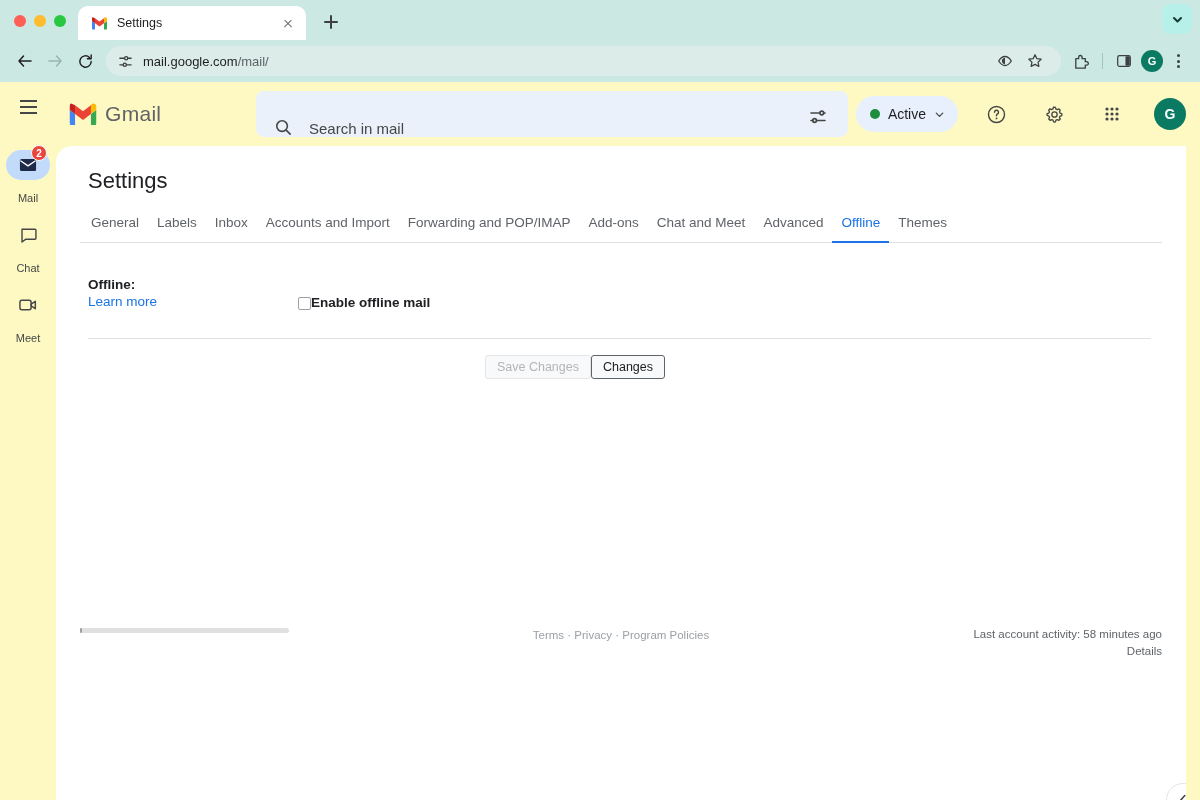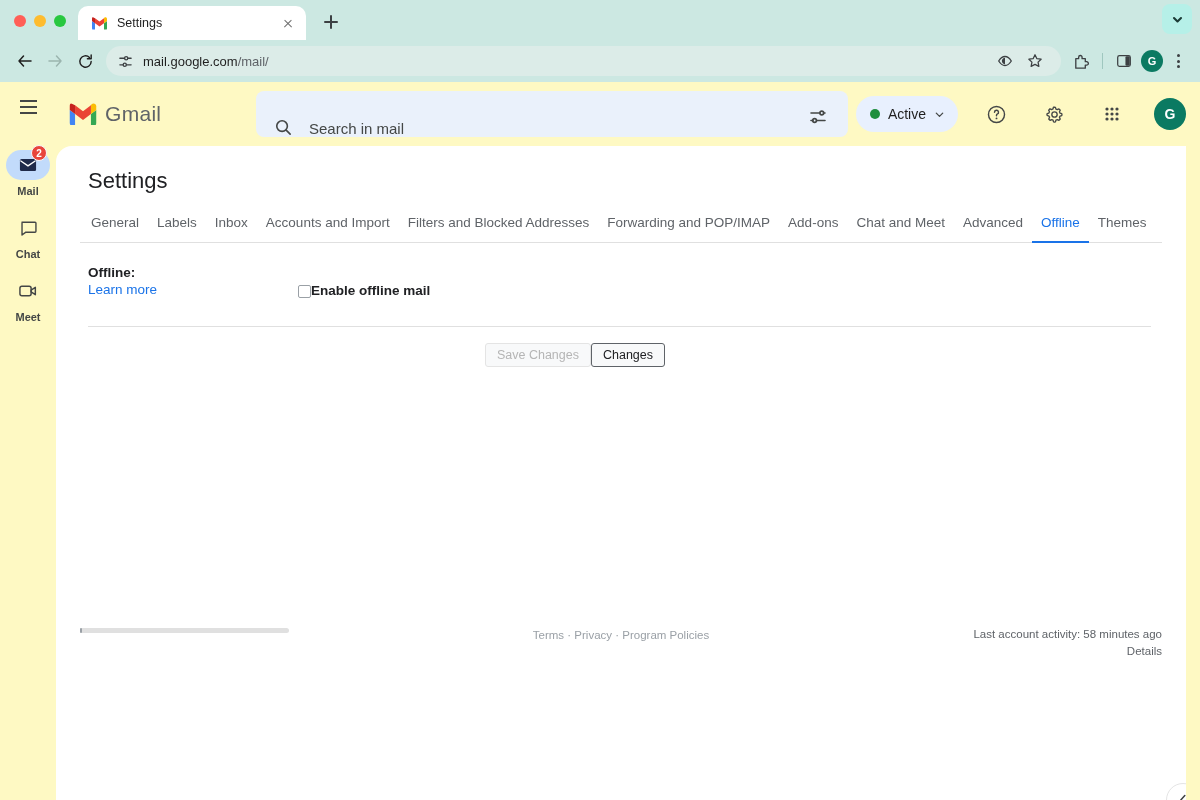--- a/index.html
+++ b/index.html
@@ -75,21 +75,21 @@
   }
   .hamb { width: 44px; height: 44px; display: flex; align-items: center;
           justify-content: center; flex-direction: column; gap: 4px; margin-bottom: 18px; }
   .hamb i { width: 17px; height: 1.7px; background: #444746; display: block; }
   .rail-item { width: 56px; display: flex; flex-direction: column; align-items: center; margin-bottom: 14px; }
   .rail-pill {
     width: 44px; height: 30px; border-radius: 15px;
     display: flex; align-items: center; justify-content: center; position: relative;
   }
   .rail-pill.active { background: #c2dbfb; }
-  .rail-label { font-size: 11px; color: #444746; margin-top: 5px; font-weight: bold; }
+  .rail-label { font-size: 11px; color: #444746; margin-top: 12px; }
   .badge {
     position: absolute; top: -5px; right: 3px; min-width: 16px; height: 16px;
     background: #e8453c; color: #fff; border-radius: 8px; font-size: 10px;
     font-weight: bold; display: flex; align-items: center; justify-content: center;
     border: 1.5px solid #f6f8fc; padding: 0 3px;
   }
 
   .logo-wrap { display: flex; align-items: center; gap: 7px; width: 200px; padding-left: 12px; }
   .logo-text { font-size: 21px; color: #5f6368; letter-spacing: .3px; }
 
@@ -125,21 +125,21 @@
   .tabs { display: flex; gap: 0; border-bottom: 1px solid #e0e0e0; padding-left: 2px; }
   .stab {
     font-size: 13.5px; color: #5f6368; padding: 5px 9px 11px;
     white-space: nowrap; border-bottom: 2px solid transparent; margin-bottom: -1px;
   }
   .stab.active { color: #1a73e8; border-bottom-color: #1a73e8; }
 
   .settings-body { padding: 22px 0 0 8px; }
   .row { display: flex; }
   .col-label { width: 210px; flex-shrink: 0; }
-  .lbl-bold { font-size: 13.5px; color: #202124; font-weight: bold; }
+  .lbl-bold { font-size: 13.5px; color: #202124; font-weight: bold; margin-top: 12px; }
   .link { font-size: 13.5px; color: #1a73e8; display: inline-block; margin-top: 2px; }
   .cb-row { display: flex; align-items: flex-end; }
   .cbox { width: 13px; height: 13px; border: 1px solid #9aa0a6; border-radius: 2px; background: #fff; }
   .cb-label { font-size: 13.5px; color: #202124; font-weight: bold; }
 
   .hr { height: 1px; background: #e0e0e0; margin: 28px 0 0; width: 1063px; }
   .btn-row { display: flex; justify-content: center; gap: 0; padding: 16px 0 0; margin-right: 100px; }
   .btn {
     font-size: 12.5px; padding: 4px 11px; border-radius: 3px;
     border: 1px solid #c6c6c6; background: #f8f9fa; color: #202124;
@@ -385,21 +385,20 @@
     </div>
 
     <div class="card">
       <div class="page-title">Settings</div>
 
       <div class="tabs">
         <div class="stab">General</div>
         <div class="stab">Labels</div>
         <div class="stab">Inbox</div>
         <div class="stab">Accounts and Import</div>
-        <div class="stab">Filters and Blocked Addresses</div>
         <div class="stab">Forwarding and POP/IMAP</div>
         <div class="stab">Add-ons</div>
         <div class="stab">Chat and Meet</div>
         <div class="stab">Advanced</div>
         <div class="stab active">Offline</div>
         <div class="stab">Themes</div>
       </div>
 
       <div class="settings-body">
         <div class="row">

